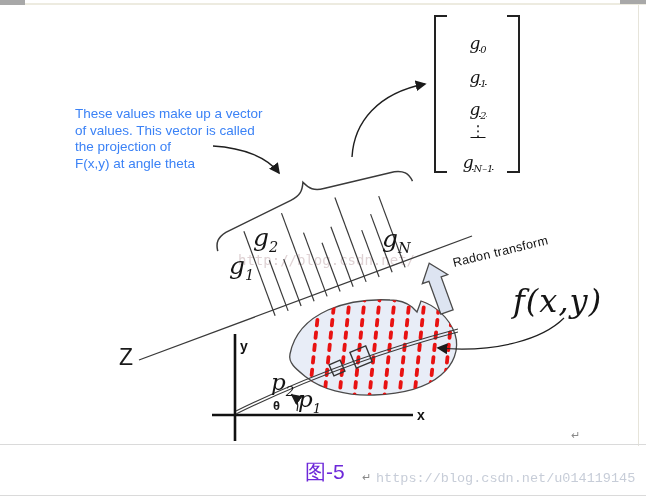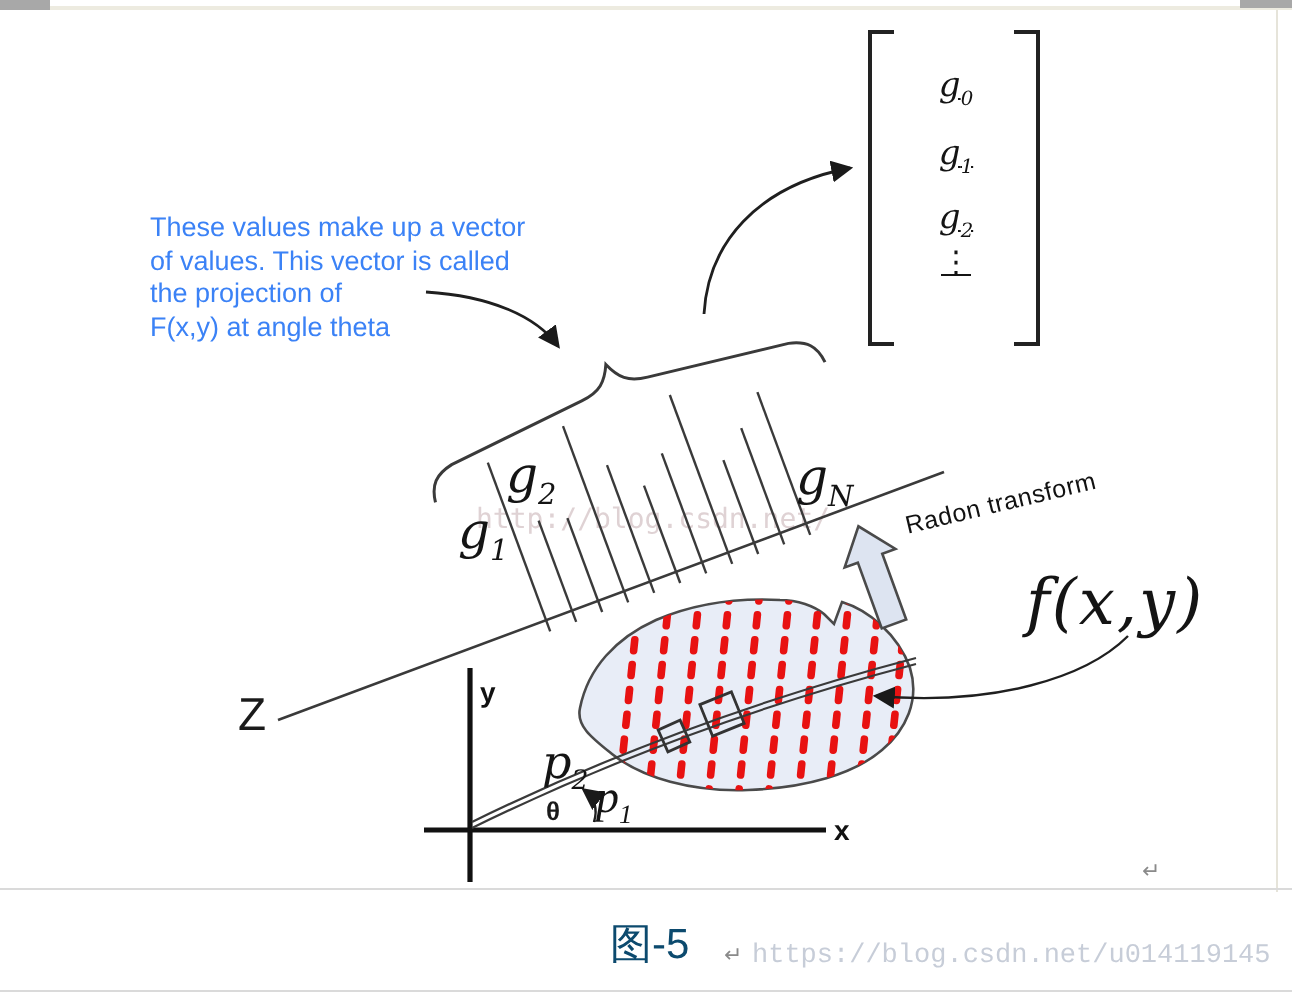--- a/index.html
+++ b/index.html
@@ -35,21 +35,21 @@
   .bracket.l{left:0;border-left:2.5px solid #222;border-top:2.5px solid #222;border-bottom:2.5px solid #222;}
   .bracket.r{right:4px;border-right:2.5px solid #222;border-top:2.5px solid #222;border-bottom:2.5px solid #222;}
   .ventry{position:absolute;left:0;width:88px;text-align:center;font-size:17px;text-decoration:underline;}
   .vdots{font-style:normal;font-size:15px;letter-spacing:0;}
   
   .z-lbl{left:119px;top:344px;font-size:23px;}
   .axis-lbl{font-size:14px;font-weight:bold;color:#111;}
   .theta-lbl{left:273px;top:398px;font-size:13px;font-weight:bold;}
   .radon-lbl{left:453px;top:256px;font-size:12.5px;color:#111;
     transform:rotate(-13.5deg);transform-origin:left center;letter-spacing:.3px;}
-  .caption{left:305px;top:458px;font-size:21px;color:#0c4a6e;}
+  .caption{left:305px;top:458px;font-size:21px;color:#6d28d9;}
   .pmark{font-size:11px;color:#8a8a8a;}
   .wm-center{left:238px;top:252px;font-family:"DejaVu Sans Mono",monospace;
     font-size:14px;color:var(--watermark-pink);z-index:0;}
   .wm-bottom{left:376px;top:471px;font-family:Liberation Mono, monospace;
     font-size:13.5px;color:var(--watermark-gray);z-index:3;}
   
   svg{position:absolute;left:0;top:0;z-index:1;}
   .thin{stroke:#3a3a3a;stroke-width:1.3;fill:none;}
   .spike{stroke:#3a3a3a;stroke-width:1.2;fill:none;}
   .axis{stroke:#111;stroke-width:2.6;fill:none;}
@@ -175,31 +175,32 @@
 the projection of
 F(x,y) at angle theta</div>
 
 <div class="abs txt-layer vector-box">
   <div class="bracket l"></div>
   <div class="bracket r"></div>
   <div class="ventry mathlbl" style="top:18px;"><span>g</span><sub>0</sub></div>
   <div class="ventry mathlbl" style="top:52px;"><span>g</span><sub>1</sub></div>
   <div class="ventry mathlbl" style="top:84px;"><span>g</span><sub>2</sub></div>
   <div class="ventry mathlbl vdots" style="top:107px;"><span>⋮</span></div>
+  <div class="ventry mathlbl" style="top:137px;"><span>g</span><sub>N–1</sub></div>
 </div>
 
 <div class="abs txt-layer mathlbl g-big" style="left:229px;top:251px;"><span>g</span><sub>1</sub></div>
 <div class="abs txt-layer mathlbl g-big" style="left:253px;top:223px;"><span>g</span><sub>2</sub></div>
-<div class="abs txt-layer mathlbl g-big" style="left:398px;top:224px;"><span>g</span><sub>N</sub></div>
+<div class="abs txt-layer mathlbl g-big" style="left:382px;top:224px;"><span>g</span><sub>N</sub></div>
 
 <div class="abs txt-layer z-lbl">Z</div>
 <div class="abs txt-layer radon-lbl">Radon transform</div>
 <div class="abs txt-layer mathlbl fxy" style="left:513px;top:282px;">f(x,y)</div>
 <div class="abs txt-layer axis-lbl" style="left:240px;top:338px;">y</div>
 <div class="abs txt-layer axis-lbl" style="left:417px;top:407px;">x</div>
 <div class="abs txt-layer theta-lbl">θ</div>
 <div class="abs txt-layer mathlbl p-lbl" style="left:271px;top:369px;"><span>p</span><sub>2</sub></div>
-<div class="abs txt-layer mathlbl p-lbl" style="left:298px;top:386px;font-family:Liberation Serif, serif;"><span>p</span><sub>1</sub></div>
+<div class="abs txt-layer mathlbl p-lbl" style="left:298px;top:386px;"><span>p</span><sub>1</sub></div>
 
 <div class="abs txt-layer caption">图-5</div>
 <div class="abs txt-layer pmark" style="left:362px;top:471px;">↵</div>
 <div class="abs txt-layer pmark" style="left:571px;top:429px;">↵</div>
 <div class="abs wm-bottom">https://blog.csdn.net/u014119145</div>
 
 </body></html>

